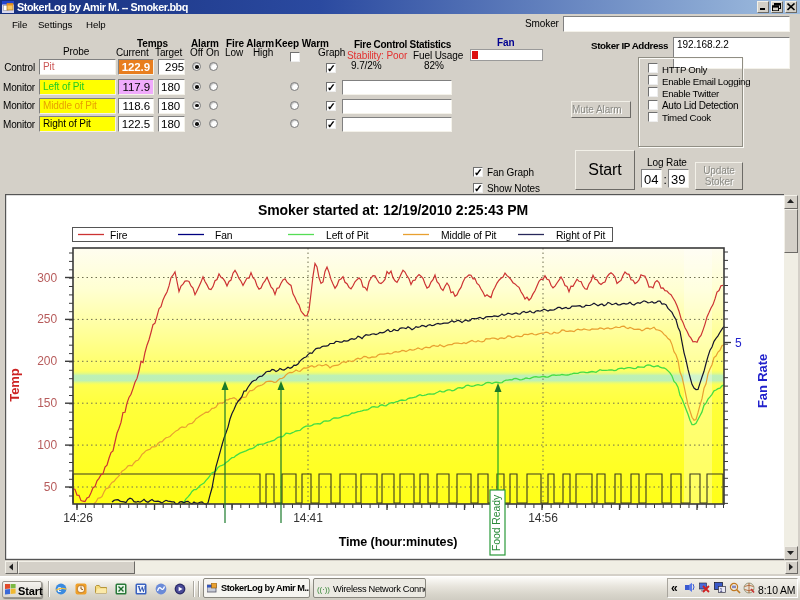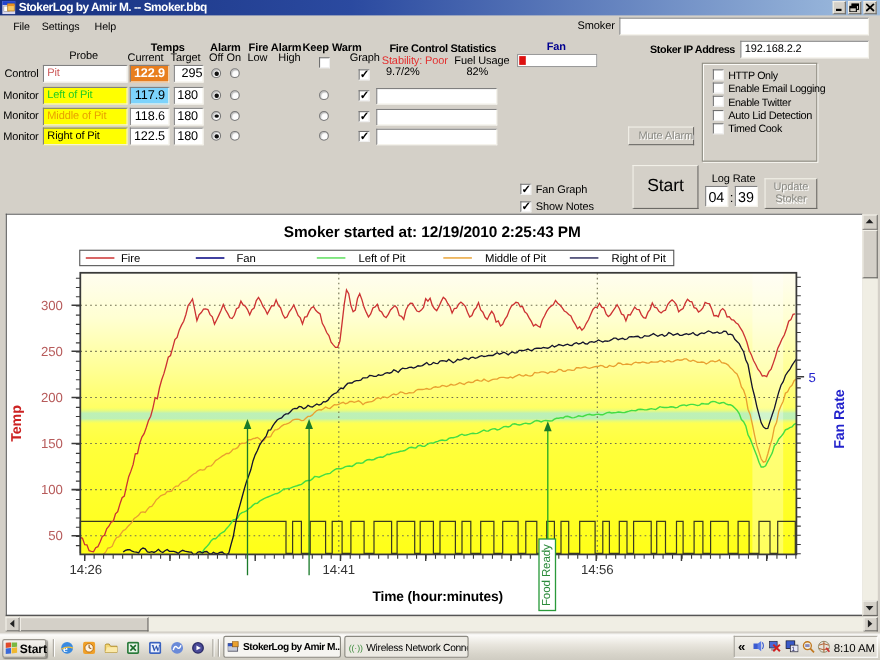--- a/index.html
+++ b/index.html
@@ -67,32 +67,32 @@
 <div class="abs bold" style="left:354px;top:39px;letter-spacing:-0.3px;">Fire Control Statistics</div>
 <div class="abs" style="left:347px;top:50px;color:#e33030;">Stability: Poor</div>
 <div class="abs" style="left:413px;top:50px;">Fuel Usage</div>
 <div class="abs" style="left:351px;top:60px;">9.7/2%</div>
 <div class="abs" style="left:424px;top:60px;">82%</div>
 <div class="abs bold" style="left:497px;top:37px;color:#000090;">Fan</div>
 <div class="abs" style="left:470px;top:49px;width:73px;height:12px;background:#fff;border:1px solid #9a9a9a;">
     <div style="position:absolute;left:1px;top:1px;width:6px;height:8px;background:#dd1111;"></div>
   </div>
 <div class="abs bold" style="left:591px;top:40px;letter-spacing:-0.4px;font-size:9.8px;">Stoker IP Address</div>
-<div class="abs sunken" style="left:673px;top:37px;width:117px;height:16px;padding:1px 0 0 3px;">192.168.2.2</div>
+<div class="abs sunken" style="left:673px;top:37px;width:117px;height:32px;padding:1px 0 0 3px;">192.168.2.2</div>
 
 <div class="abs" style="left:0;top:61.5px;width:35px;text-align:right;font-weight:normal;letter-spacing:-0.2px;">Control</div>
 <div class="abs sunken" style="left:39px;top:59px;width:77px;height:16px;background:#ffffff;color:#cc5858;padding:1px 0 0 3px;">Pit</div>
 <div class="abs sunken" style="left:118px;top:59px;width:36px;height:16px;background:#e87e1e;color:#ffffff;text-align:right;padding:1px 3px 0 0;font-weight:bold;font-size:11.5px;">122.9</div>
 <div class="abs sunken" style="left:158px;top:59px;width:27px;height:16px;text-align:right;padding:1px 0 0 0;font-size:11.5px;">295</div>
 <div class="abs radio sel" style="left:192px;top:62px;"></div>
 <div class="abs radio" style="left:209px;top:62px;"></div>
 <div class="abs cb" style="left:326px;top:63px;">✓</div>
 <div class="abs" style="left:0;top:81.5px;width:35px;text-align:right;font-weight:normal;letter-spacing:-0.2px;">Monitor</div>
 <div class="abs sunken" style="left:39px;top:79px;width:77px;height:16px;background:#ffff00;color:#22cc22;padding:1px 0 0 3px;">Left of Pit</div>
-<div class="abs sunken" style="left:118px;top:79px;width:36px;height:16px;background:#7dd3fc;color:#000000;text-align:right;padding:1px 3px 0 0;font-weight:normal;font-size:11.5px;">117.9</div>
+<div class="abs sunken" style="left:118px;top:79px;width:36px;height:16px;background:#f0abfc;color:#000000;text-align:right;padding:1px 3px 0 0;font-weight:normal;font-size:11.5px;">117.9</div>
 <div class="abs sunken" style="left:158px;top:79px;width:27px;height:16px;text-align:right;padding:1px 4px 0 0;font-size:11.5px;">180</div>
 <div class="abs radio sel" style="left:192px;top:82px;"></div>
 <div class="abs radio" style="left:209px;top:82px;"></div>
 <div class="abs radio" style="left:290px;top:82px;"></div>
 <div class="abs sunken" style="left:342px;top:80px;width:110px;height:15px;"></div>
 <div class="abs cb" style="left:326px;top:82px;">✓</div>
 <div class="abs" style="left:0;top:100.0px;width:35px;text-align:right;font-weight:normal;letter-spacing:-0.2px;">Monitor</div>
 <div class="abs sunken" style="left:39px;top:97.5px;width:77px;height:16px;background:#ffff00;color:#e8a000;padding:1px 0 0 3px;">Middle of Pit</div>
 <div class="abs sunken" style="left:118px;top:97.5px;width:36px;height:16px;background:#ffffff;color:#000000;text-align:right;padding:1px 3px 0 0;font-weight:normal;font-size:11.5px;">118.6</div>
 <div class="abs sunken" style="left:158px;top:97.5px;width:27px;height:16px;text-align:right;padding:1px 4px 0 0;font-size:11.5px;">180</div>
@@ -104,21 +104,21 @@
 <div class="abs" style="left:0;top:118.5px;width:35px;text-align:right;font-weight:normal;letter-spacing:-0.2px;">Monitor</div>
 <div class="abs sunken" style="left:39px;top:116px;width:77px;height:16px;background:#ffff00;color:#000000;padding:1px 0 0 3px;">Right of Pit</div>
 <div class="abs sunken" style="left:118px;top:116px;width:36px;height:16px;background:#ffffff;color:#000000;text-align:right;padding:1px 3px 0 0;font-weight:normal;font-size:11.5px;">122.5</div>
 <div class="abs sunken" style="left:158px;top:116px;width:27px;height:16px;text-align:right;padding:1px 4px 0 0;font-size:11.5px;">180</div>
 <div class="abs radio sel" style="left:192px;top:119px;"></div>
 <div class="abs radio" style="left:209px;top:119px;"></div>
 <div class="abs radio" style="left:290px;top:119px;"></div>
 <div class="abs sunken" style="left:342px;top:117px;width:110px;height:15px;"></div>
 <div class="abs cb" style="left:326px;top:119px;">✓</div>
 
-<div class="abs raised" style="left:571px;top:101px;width:60px;height:17px;text-align:right;padding-top:2px;color:#8a8a84;text-shadow:1px 1px 0 #fff;margin-top:14px;">Mute Alarm</div>
+<div class="abs raised" style="left:571px;top:101px;width:60px;height:17px;text-align:left;padding-top:2px;color:#8a8a84;text-shadow:1px 1px 0 #fff;">Mute Alarm</div>
 <div class="abs" style="left:638px;top:57px;width:105px;height:90px;border:1px solid #908e84;box-shadow:1px 1px 0 #fbfaf6, inset 1px 1px 0 #fbfaf6;"></div>
 <div class="abs cb" style="left:648px;top:63.0px;"></div>
 <div class="abs" style="left:662px;top:63.5px;font-size:9.7px;letter-spacing:-0.3px;">HTTP Only</div>
 <div class="abs cb" style="left:648px;top:75.2px;"></div>
 <div class="abs" style="left:662px;top:75.7px;font-size:9.7px;letter-spacing:-0.3px;">Enable Email Logging</div>
 <div class="abs cb" style="left:648px;top:87.4px;"></div>
 <div class="abs" style="left:662px;top:87.9px;font-size:9.7px;letter-spacing:-0.3px;">Enable Twitter</div>
 <div class="abs cb" style="left:648px;top:99.6px;"></div>
 <div class="abs" style="left:662px;top:100.1px;font-size:10px;letter-spacing:-0.3px;">Auto Lid Detection</div>
 <div class="abs cb" style="left:648px;top:111.8px;"></div>

